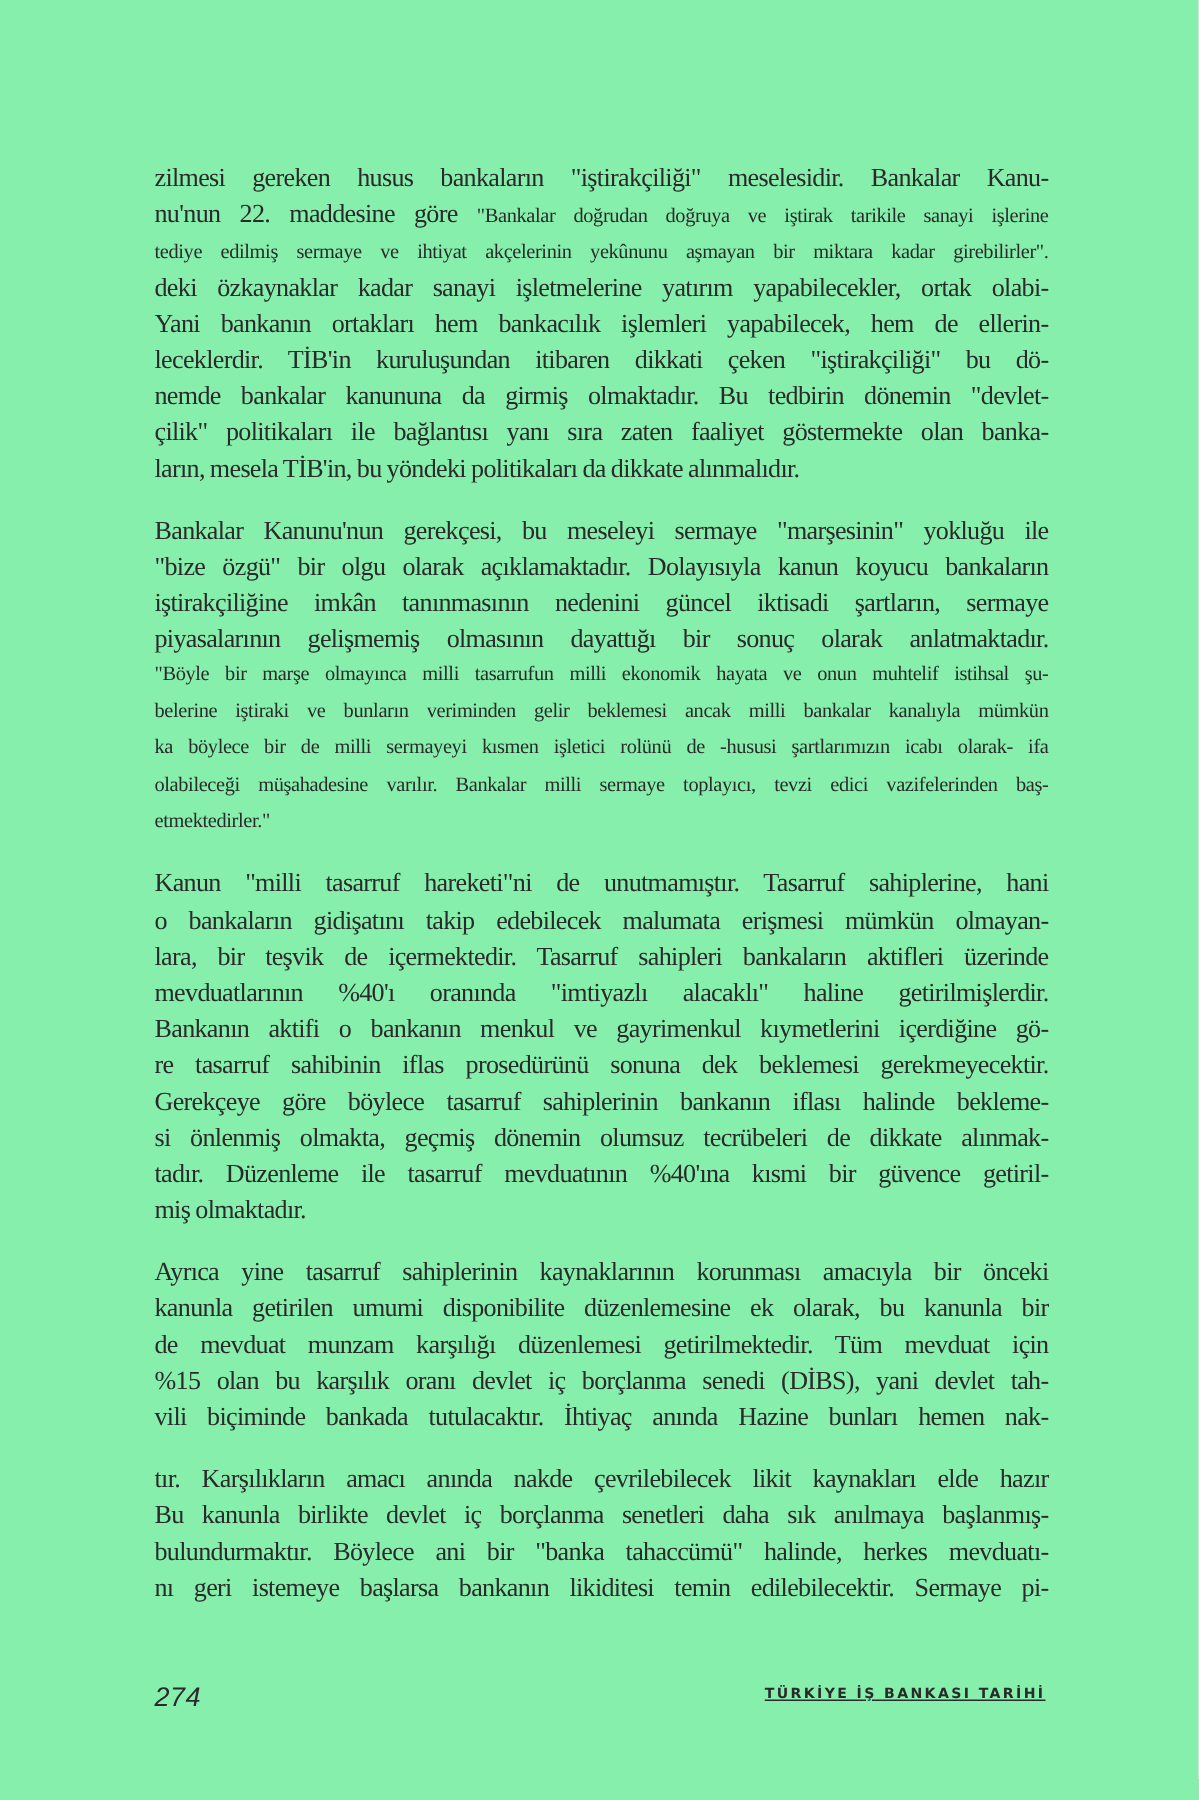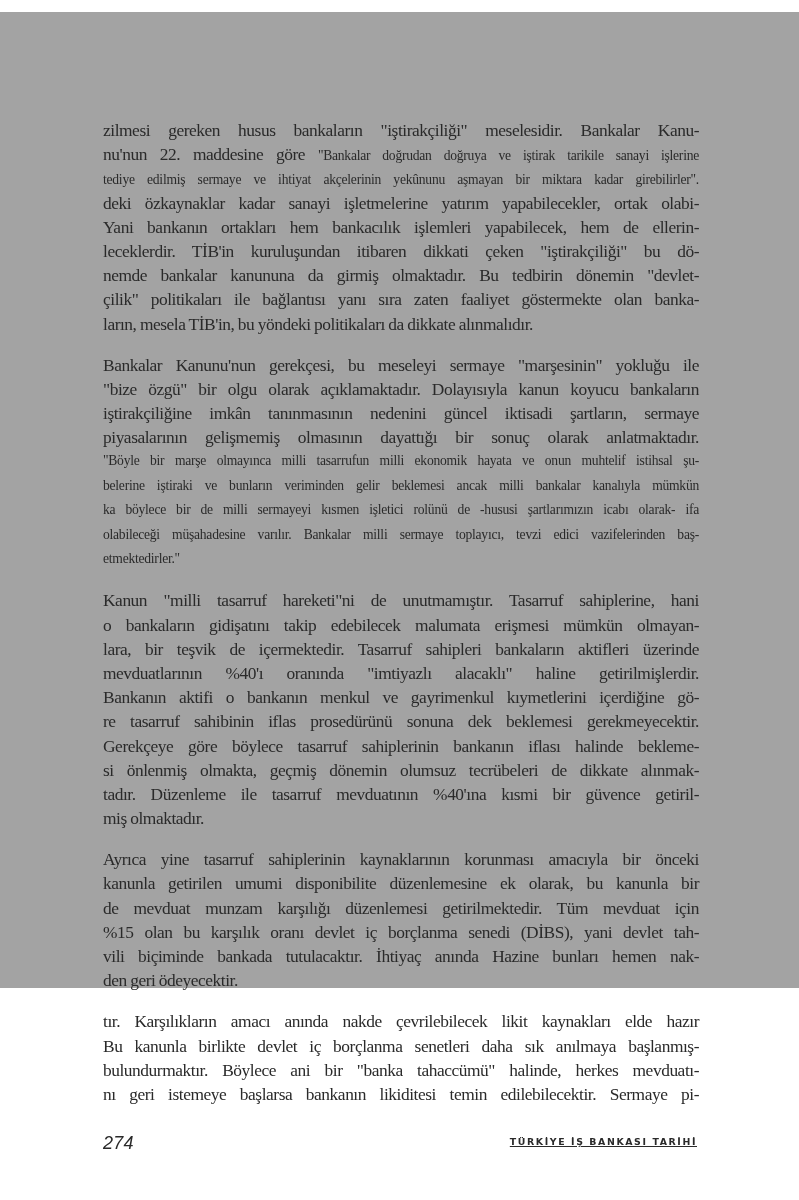--- a/index.html
+++ b/index.html
@@ -8,24 +8,24 @@
       background: #ffffff;
     }
     body {
       width: 799px;
       height: 1200px;
       position: relative;
       overflow: hidden;
     }
     .page {
       position: absolute;
-      left: 0; top: 12px;
+      left: 0; top: 0;
       width: 799px;
-      height: 976px;
-      background: #a3a3a3;
+      height: 1200px;
+      background: #86efac;
     }
     .text-block {
       position: absolute;
       left: 103px;
       top: 106px;
       width: 596px;
       color: #2a2a2a;
       font-family: "DejaVu Serif", "Liberation Serif", serif;
     }
     .para {
@@ -131,21 +131,20 @@
       <span class="line last">miş olmaktadır.</span>
     </div>
     <div class="gap-after"></div>
 
     <div class="para">
       <span class="line">Ayrıca yine tasarruf sahiplerinin kaynaklarının korunması amacıyla bir önceki</span>
       <span class="line">kanunla getirilen umumi disponibilite düzenlemesine ek olarak, bu kanunla bir</span>
       <span class="line">de mevduat munzam karşılığı düzenlemesi getirilmektedir. Tüm mevduat için</span>
       <span class="line">%15 olan bu karşılık oranı devlet iç borçlanma senedi (DİBS), yani devlet tah-</span>
       <span class="line">vili biçiminde bankada tutulacaktır. İhtiyaç anında Hazine bunları hemen nak-</span>
-      <span class="line last">den geri ödeyecektir.</span>
     </div>
     <div class="gap-after"></div>
 
     <div class="para">
       <span class="line">tır. Karşılıkların amacı anında nakde çevrilebilecek likit kaynakları elde hazır</span>
       <span class="line">Bu kanunla birlikte devlet iç borçlanma senetleri daha sık anılmaya başlanmış-</span>
       <span class="line">bulundurmaktır. Böylece ani bir "banka tahaccümü" halinde, herkes mevduatı-</span>
       <span class="line">nı geri istemeye başlarsa bankanın likiditesi temin edilebilecektir. Sermaye pi-</span>
     </div>
   </div>

